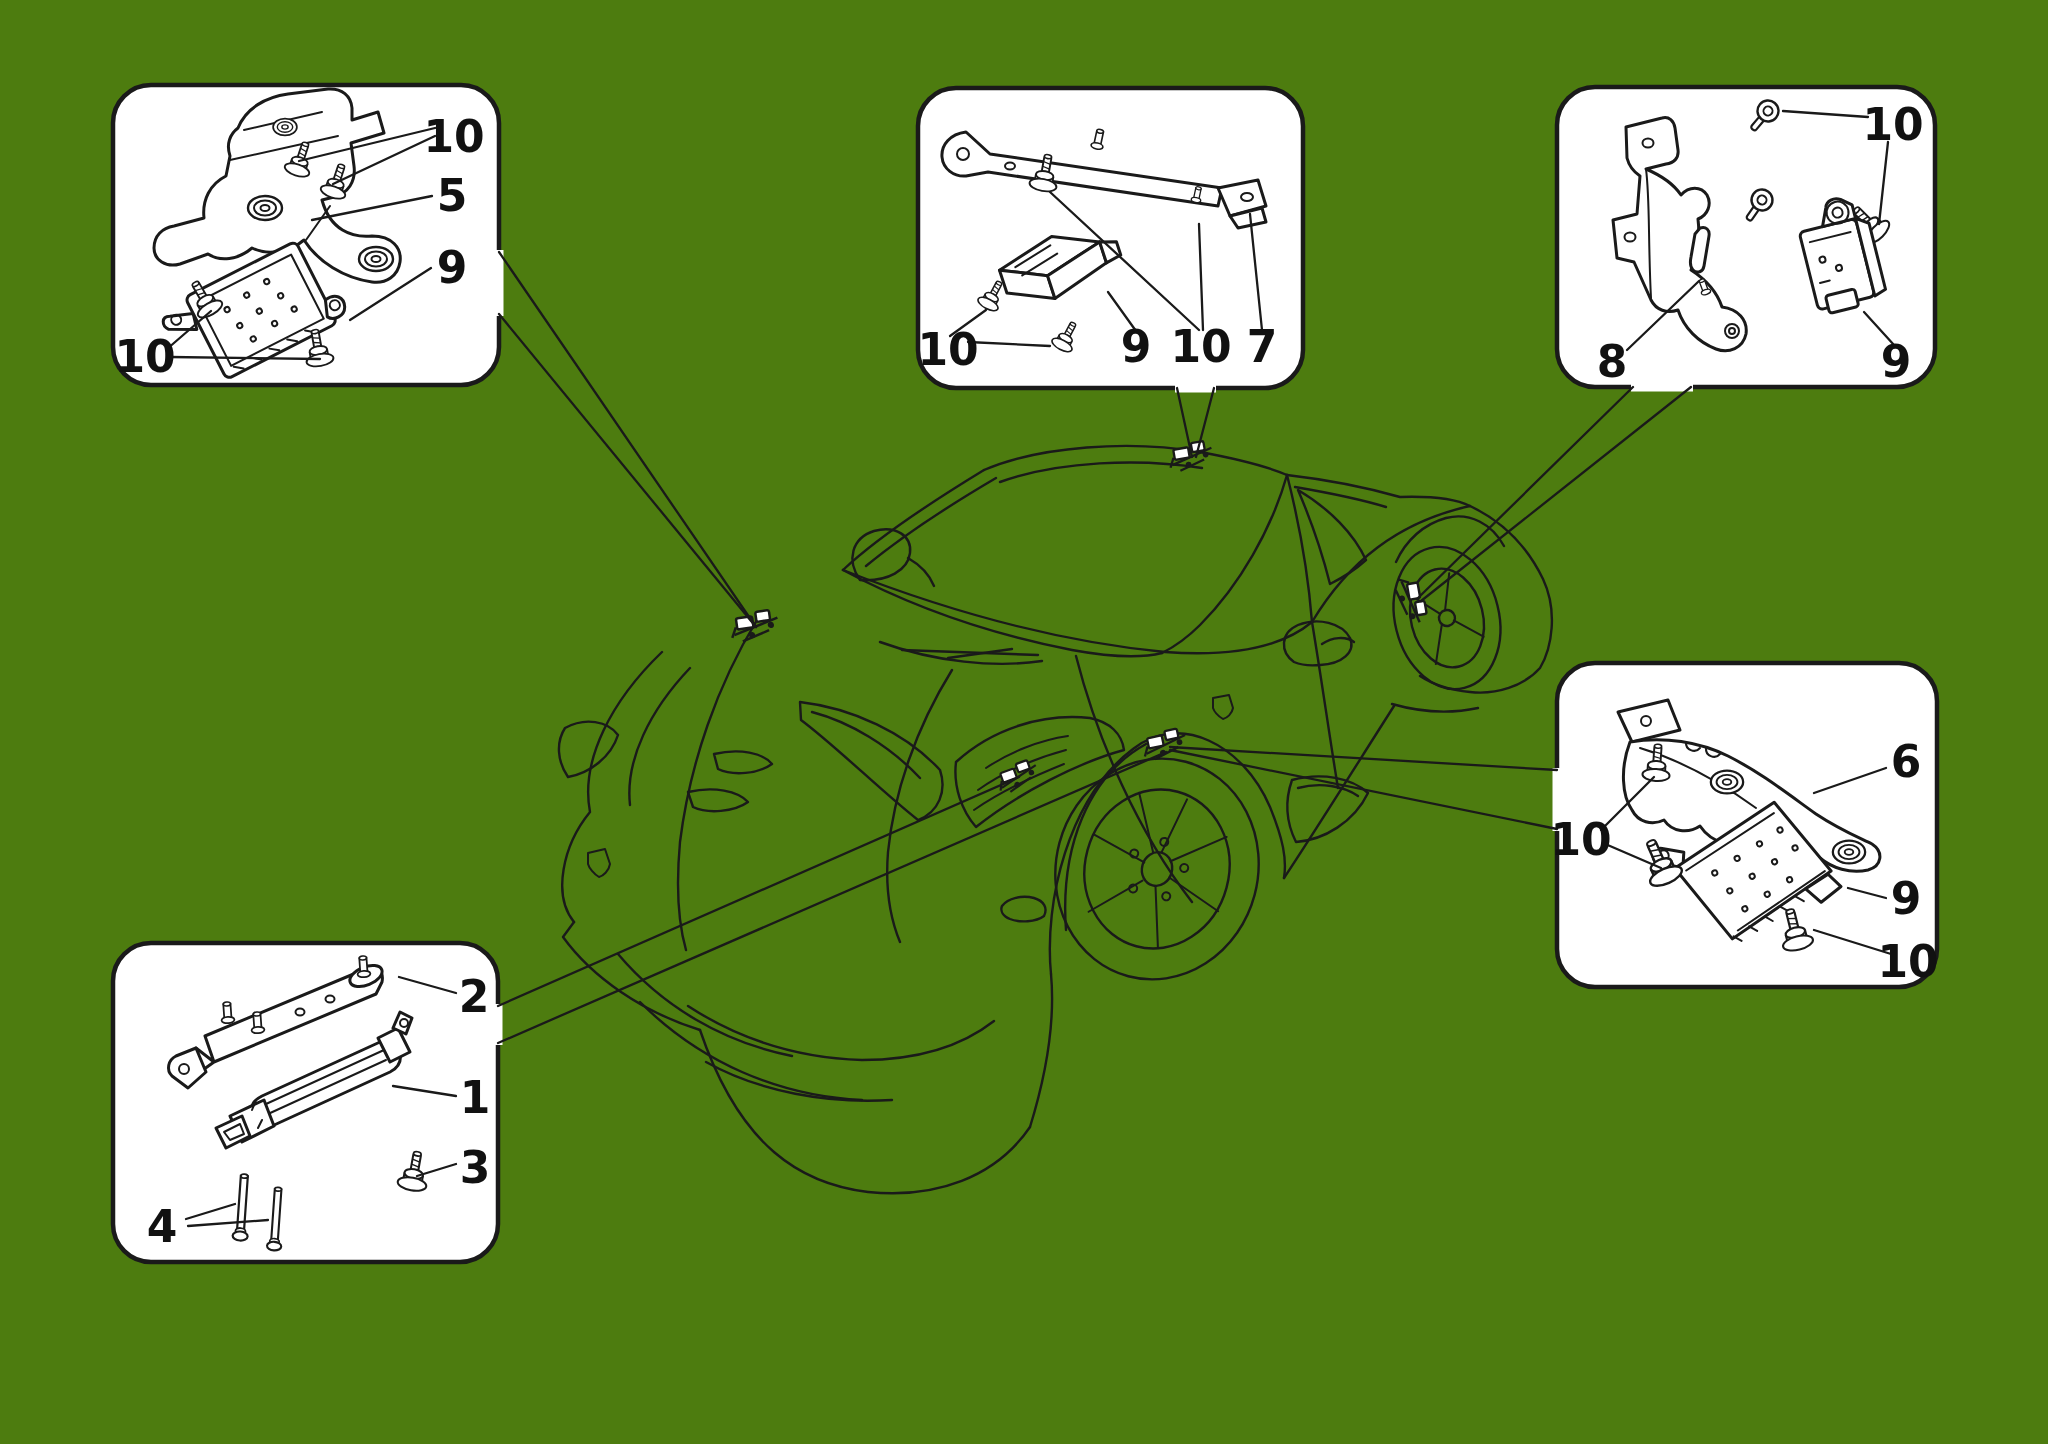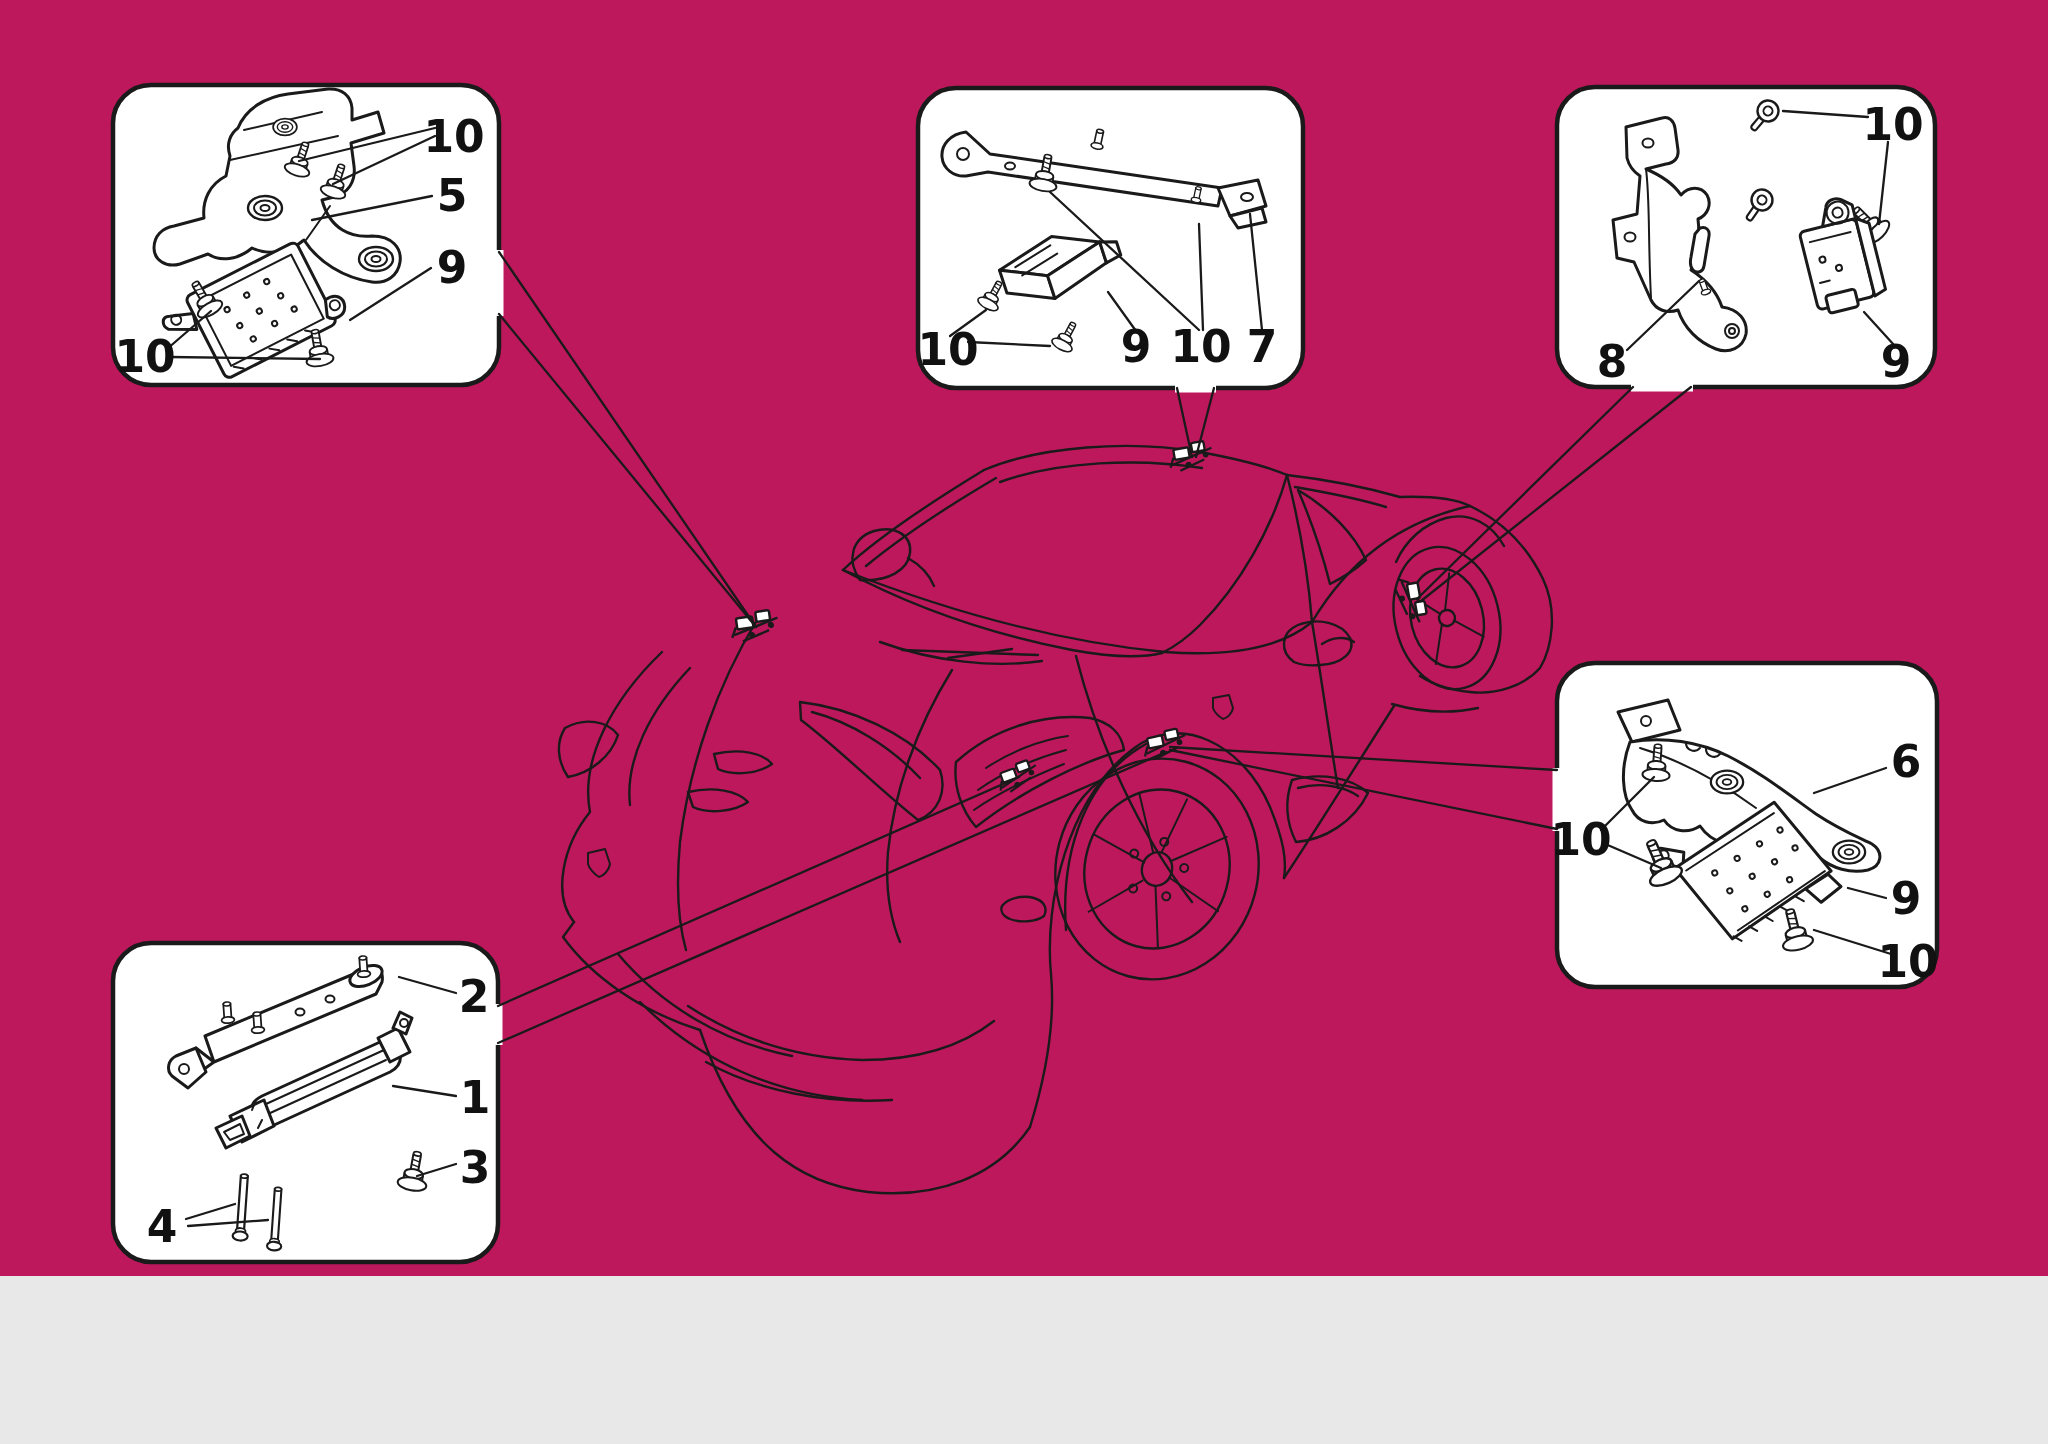--- a/index.html
+++ b/index.html
@@ -1,16 +1,16 @@
 <!DOCTYPE html>
 <html><head>
 <meta charset="utf-8">
 <style>
   html,body{margin:0;padding:0;background:#e8e8e8;}
-  .stage{position:relative;width:2048px;height:1276px;background:#be185d;overflow:hidden;
+  .stage{position:relative;width:2048px;height:1444px;background:#4d7c0f;overflow:hidden;
          font-family:"DejaVu Sans","Liberation Sans",sans-serif;}
   svg{position:absolute;left:0;top:0;}
   .num{font-family:"DejaVu Sans","Liberation Sans",sans-serif;font-weight:bold;font-size:44px;fill:#111111;}
   .outline{fill:none;stroke:#1a1a1a;stroke-width:2.4;stroke-linecap:round;stroke-linejoin:round;}
   .part{fill:#ffffff;stroke:#1a1a1a;stroke-width:3;stroke-linecap:round;stroke-linejoin:round;}
   .detail{fill:none;stroke:#1a1a1a;stroke-width:2;stroke-linecap:round;stroke-linejoin:round;}
   .leader{fill:none;stroke:#1a1a1a;stroke-width:2.3;stroke-linecap:round;}
   .boxborder{fill:#ffffff;stroke:#1a1a1a;stroke-width:4.5;}
   .gap{stroke:#ffffff;stroke-width:9;stroke-linecap:butt;}
 </style>

